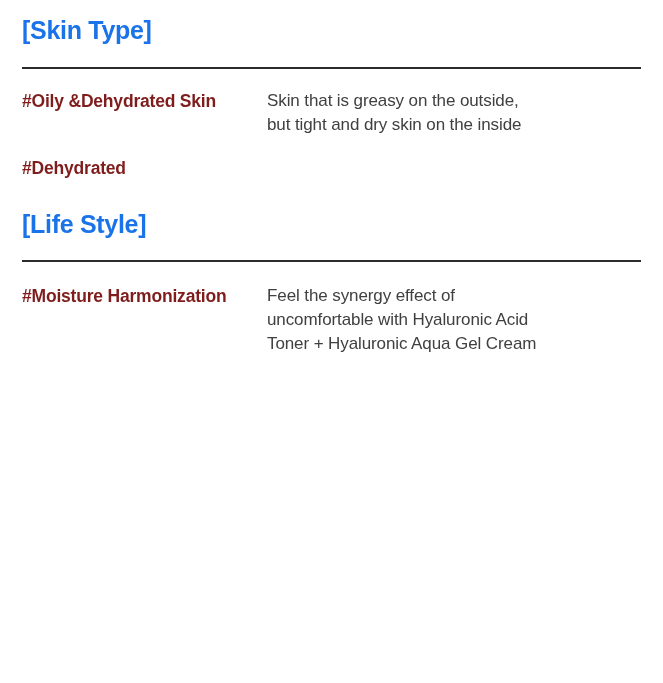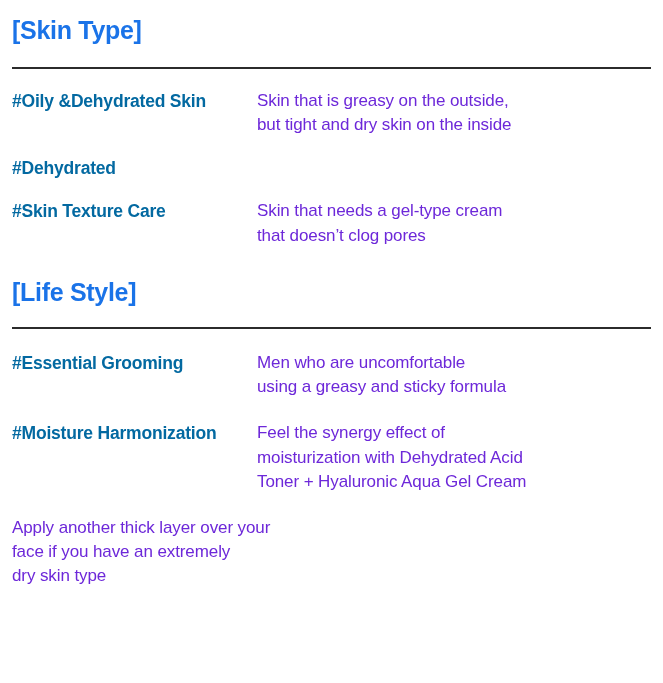--- a/index.html
+++ b/index.html
@@ -12,21 +12,21 @@
     background: #ffffff;
     font-family: "Liberation Sans", sans-serif;
     color: #231f20;
     overflow: hidden;
   }
   .page {
     position: relative;
     width: 663px;
     height: 683px;
     box-sizing: border-box;
-    padding: 0 12px;
+    padding: 0 22px;
   }
   .section {
     position: relative;
   }
   .section-title {
     font-size: 25px;
     font-weight: bold;
     color: #1a73e8;
     letter-spacing: -0.3px;
     line-height: 1.1;
@@ -55,29 +55,29 @@
   }
   .row:last-child {
     margin-bottom: 0;
   }
   .tag {
     flex: 0 0 245px;
     width: 245px;
     font-size: 17.5px;
     font-weight: bold;
     line-height: 1.35;
-    color: #0369a1;
+    color: #7f1d1d;
     letter-spacing: -0.2px;
     padding-top: 1px;
   }
   .desc {
     flex: 1 1 auto;
     font-size: 17px;
     line-height: 1.42;
-    color: #6d28d9;
+    color: #404040;
     letter-spacing: -0.1px;
     white-space: pre-line;
   }
   .section-1 .rows {
     margin-top: 20px;
   }
   .section-1 .row {
     margin-bottom: 19px;
   }
   .section-2 .rows {
@@ -101,51 +101,37 @@
         <div class="tag">#Oily &amp;Dehydrated
   Skin</div>
         <div class="desc">Skin that is greasy on the outside,
 but tight and dry skin on the inside</div>
       </div>
 
       <div class="row">
         <div class="tag">#Dehydrated</div>
       </div>
 
-      <div class="row">
-        <div class="tag">#Skin Texture Care</div>
-        <div class="desc">Skin that needs a gel-type cream
-that doesn’t clog pores</div>
-      </div>
 
     </div>
   </div>
 
   <div class="section section-2">
     <div class="section-title">[Life Style]</div>
     <hr class="rule">
     <div class="rows">
 
-      <div class="row">
-        <div class="tag">#Essential
-  Grooming</div>
-        <div class="desc">Men who are uncomfortable
-using a greasy and sticky formula</div>
-      </div>
 
       <div class="row">
         <div class="tag">#Moisture
   Harmonization</div>
         <div class="desc">Feel the synergy effect of
-moisturization with Dehydrated Acid
+uncomfortable with Hyaluronic Acid
 Toner + Hyaluronic Aqua Gel Cream</div>
       </div>
 
       <div class="row">
-        <div class="desc">Apply another thick layer over your
-face if you have an extremely
-dry skin type</div>
       </div>
 
     </div>
   </div>
 
 </div>
 
 </body></html>

